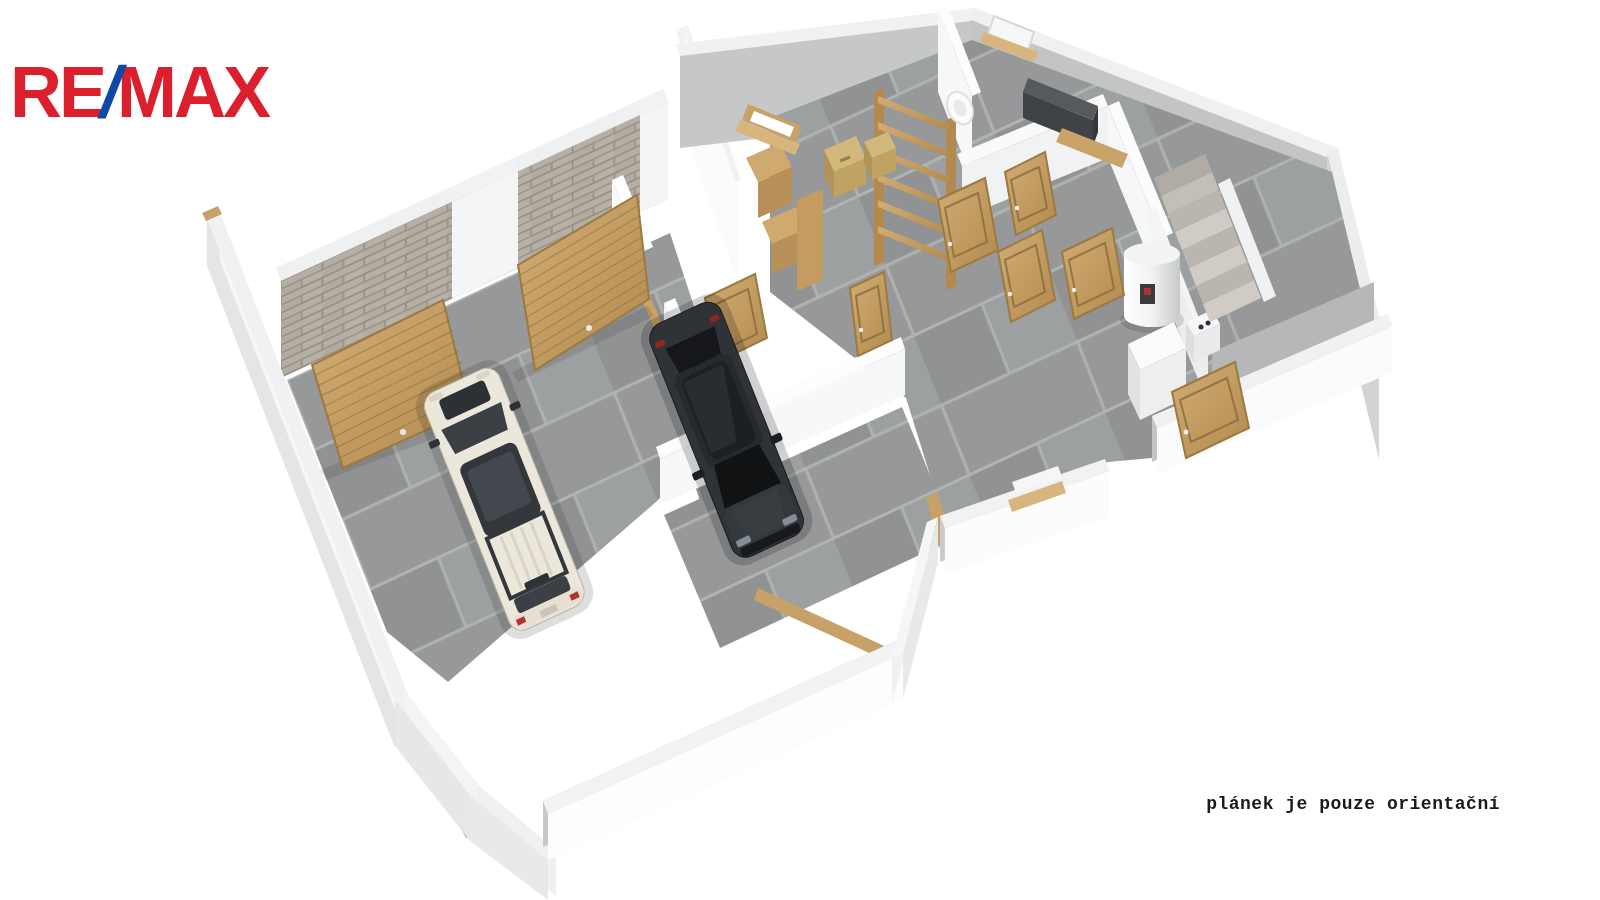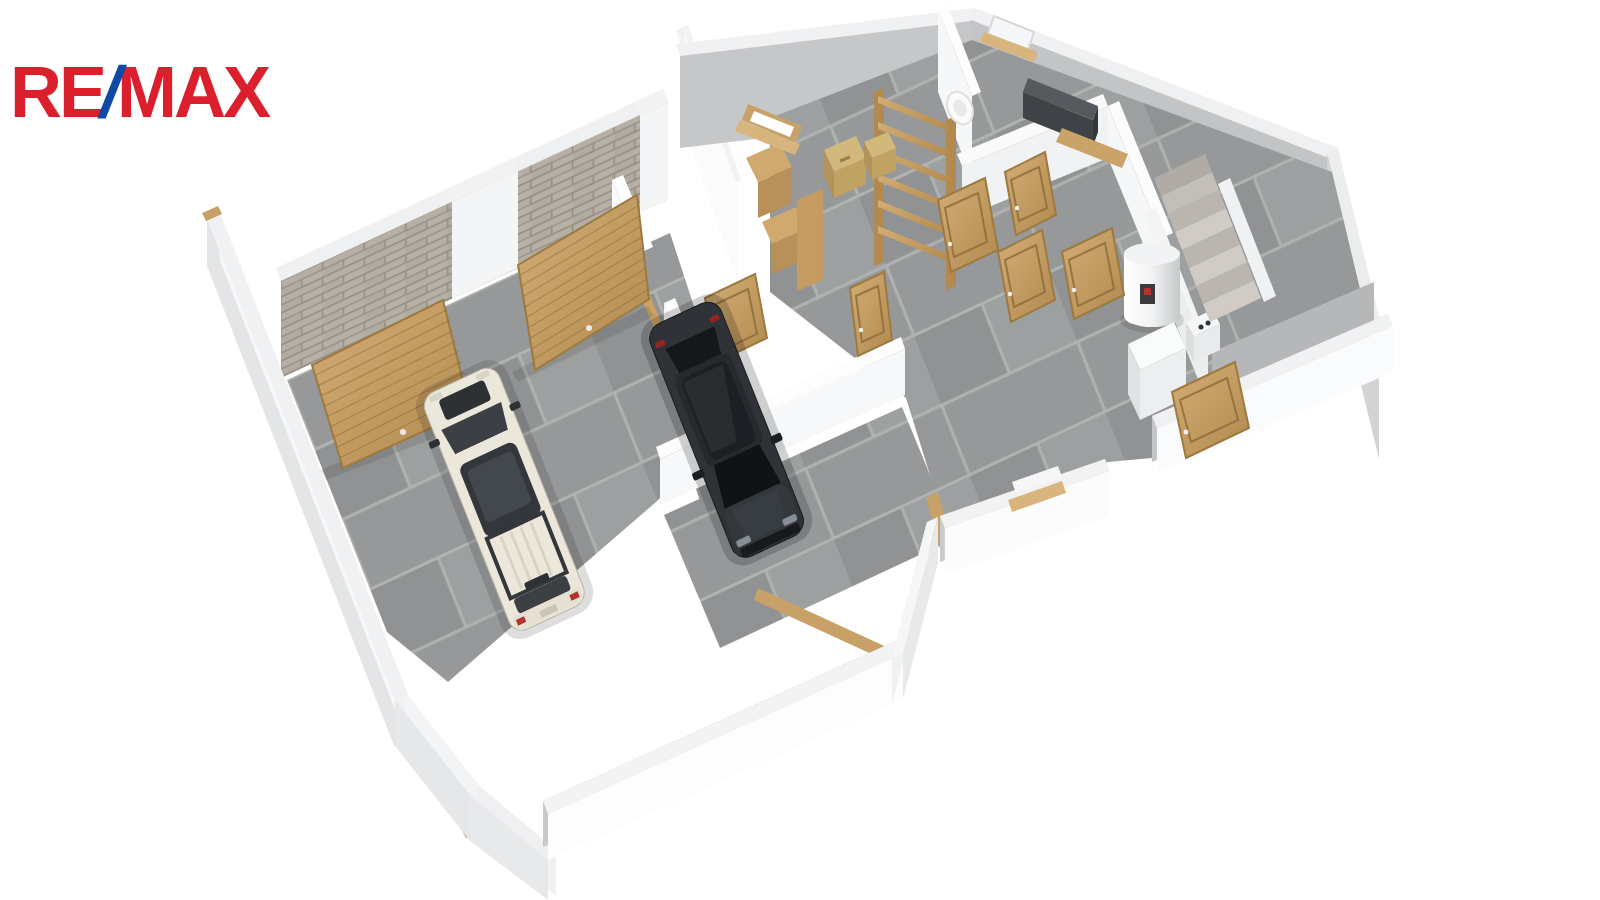--- a/index.html
+++ b/index.html
@@ -303,13 +303,14 @@
       <rect x="4" y="196" width="70" height="44" rx="10" fill="#33383c"></rect>
       <path d="M14,200 L64,200 L60,236 L18,236 Z" fill="#3c4146" opacity="0.6"></path>
       <rect x="6" y="230" width="15" height="7" rx="2" fill="#9aa3ab" opacity="0.8"></rect>
       <rect x="57" y="230" width="15" height="7" rx="2" fill="#9aa3ab" opacity="0.8"></rect>
       <rect x="7" y="239" width="64" height="9" rx="3" fill="#17191b"></rect>
     </g>
   </svg>
 
   <div class="logo"><span>RE</span><span class="slash">/</span><span>MAX</span></div>
 
+  <div class="disclaimer">plánek je pouze orientační</div>
 </div>
 
 </body></html>

